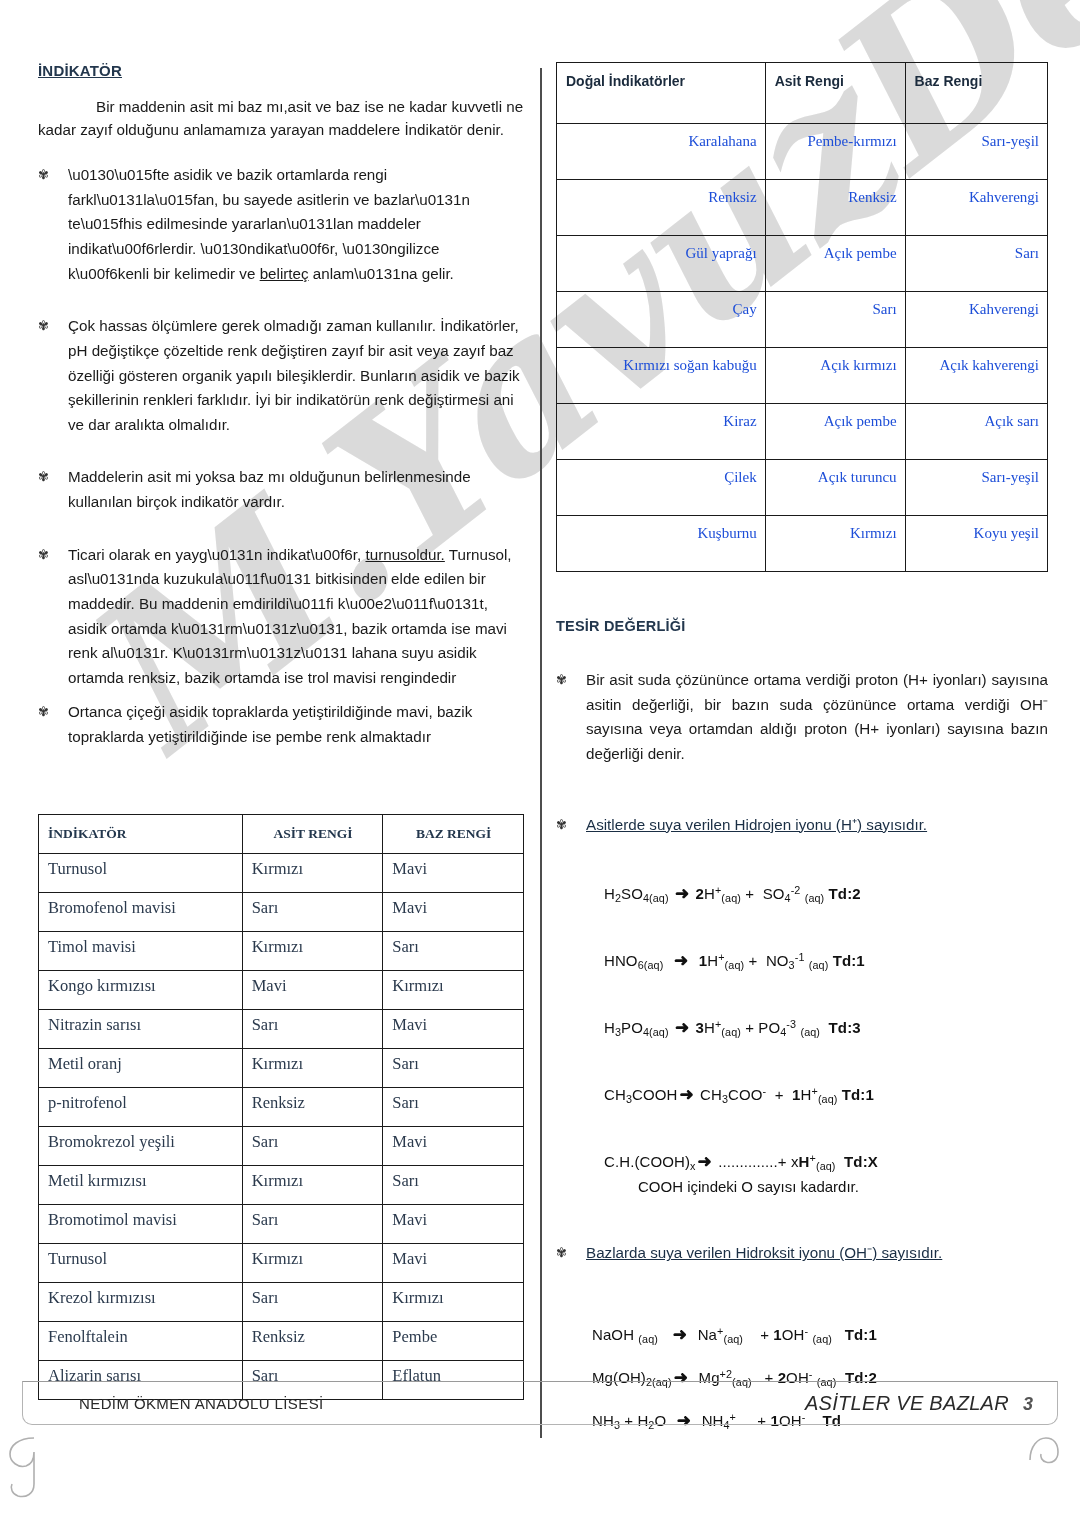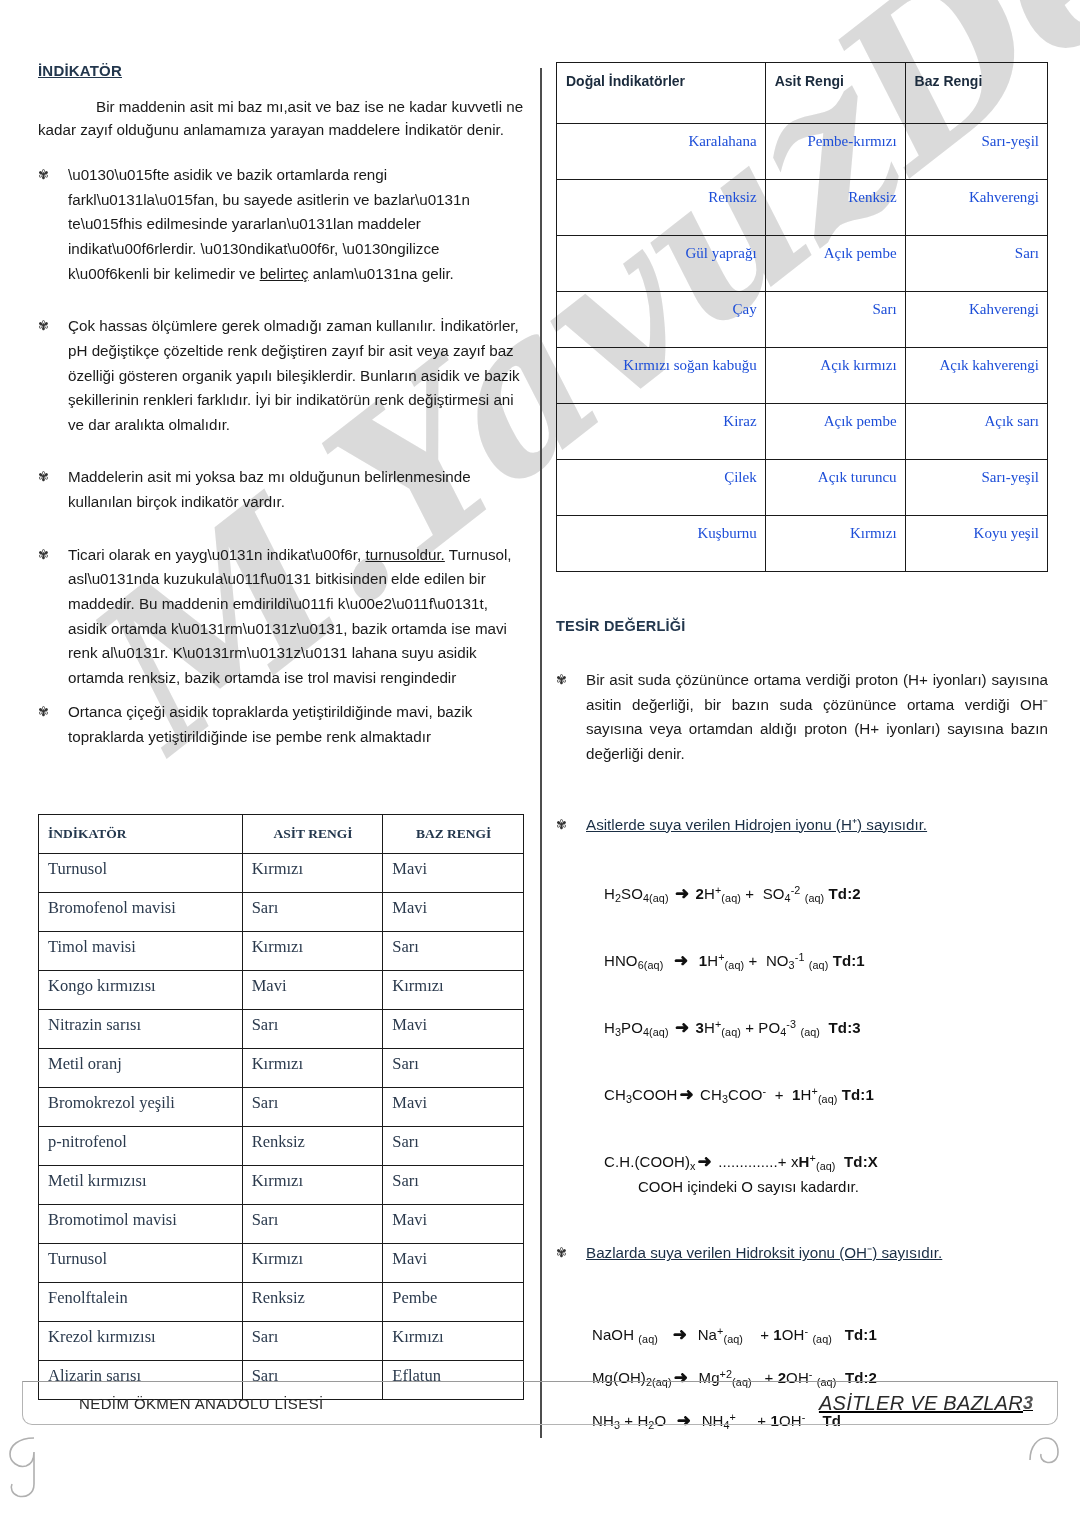--- a/index.html
+++ b/index.html
@@ -245,22 +245,22 @@
     box-sizing: border-box;
   }
   #footer-school {
     font-family: "Liberation Sans", sans-serif;
     font-size: 15px;
     color: #2a2a2a;
     letter-spacing: 0.4px;
   }
   #footer-right {
     display: flex;
-    align-items: center;
-    text-decoration: underline;
+    align-items: flex-end;
+    gap: 14px;
   }
   #footer-topic {
     font-family: "Liberation Sans", sans-serif;
     font-style: italic;
     font-size: 20px;
     color: #2a2a2a;
     letter-spacing: 0.3px;
   }
   #footer-page {
     font-family: "Liberation Sans", sans-serif;
@@ -360,53 +360,53 @@
             <td>Nitrazin sarısı</td>
             <td>Sarı</td>
             <td>Mavi</td>
           </tr>
           <tr>
             <td>Metil oranj</td>
             <td>Kırmızı</td>
             <td>Sarı</td>
           </tr>
           <tr>
-            <td>Bromokrezol yeşili</td>
-            <td>Sarı</td>
-            <td>Mavi</td>
-          </tr>
-          <tr>
             <td>p-nitrofenol</td>
             <td>Renksiz</td>
             <td>Sarı</td>
           </tr>
           <tr>
+            <td>Bromokrezol yeşili</td>
+            <td>Sarı</td>
+            <td>Mavi</td>
+          </tr>
+          <tr>
             <td>Metil kırmızısı</td>
             <td>Kırmızı</td>
             <td>Sarı</td>
           </tr>
           <tr>
             <td>Bromotimol mavisi</td>
             <td>Sarı</td>
             <td>Mavi</td>
           </tr>
           <tr>
             <td>Turnusol</td>
             <td>Kırmızı</td>
             <td>Mavi</td>
+          </tr>
+          <tr>
+            <td>Krezol kırmızısı</td>
+            <td>Sarı</td>
+            <td>Kırmızı</td>
           </tr>
           <tr>
             <td>Fenolftalein</td>
             <td>Renksiz</td>
             <td>Pembe</td>
-          </tr>
-          <tr>
-            <td>Krezol kırmızısı</td>
-            <td>Sarı</td>
-            <td>Kırmızı</td>
           </tr>
           <tr>
             <td>Alizarin sarısı</td>
             <td>Sarı</td>
             <td>Eflatun</td>
           </tr>
         </tbody>
     </table>
   </div>
 

